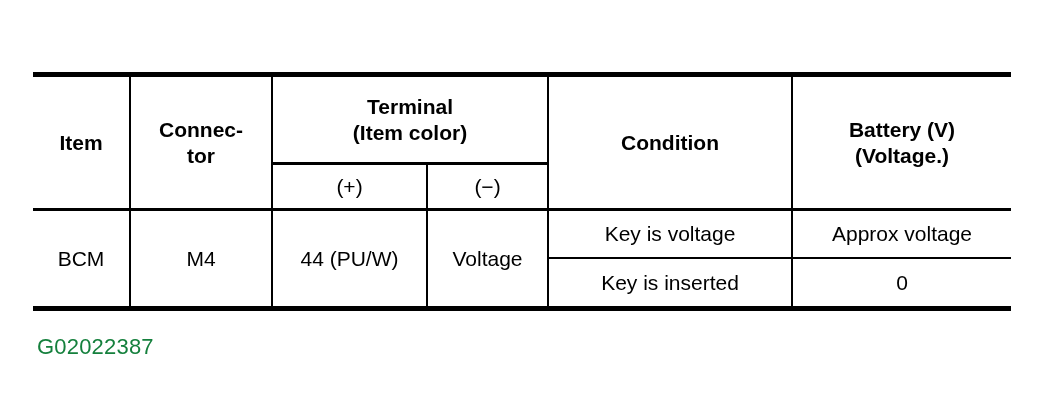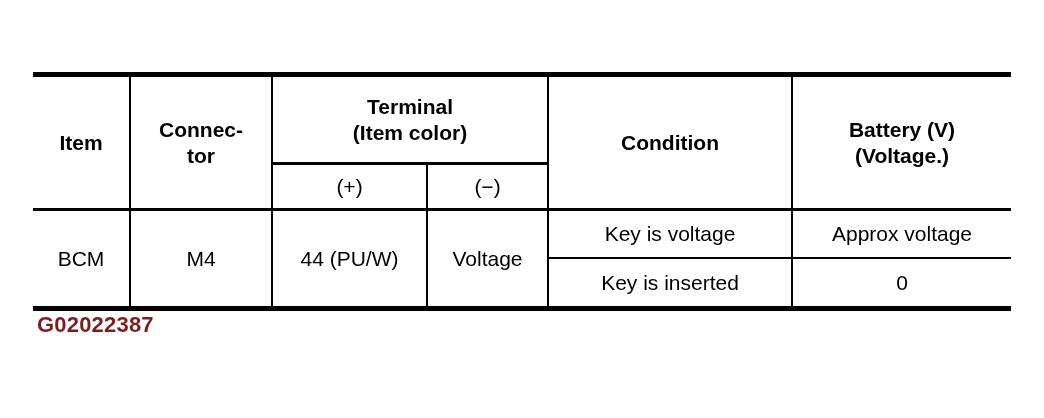--- a/index.html
+++ b/index.html
@@ -61,26 +61,25 @@
   .cell-1line { height: 46px; }
 
   .hdr-tall { height: 85px; font-weight: bold; }
   .hdr-short { height: 43px; }
 
   .body-cell { height: 95px; }
 
   .caption {
     position: absolute;
     left: 37px;
-    top: 312px;
+    top: 334px;
     font-size: 22px;
     letter-spacing: 0.2px;
-    color: #7f1d1d;
+    color: #15803d;
     white-space: nowrap;
-    font-weight: bold;
   }
 </style>
 </head>
 <body>
 
 <div id="page">
 
   <table id="spec-table">
     <colgroup>
       <col style="width:97px">

